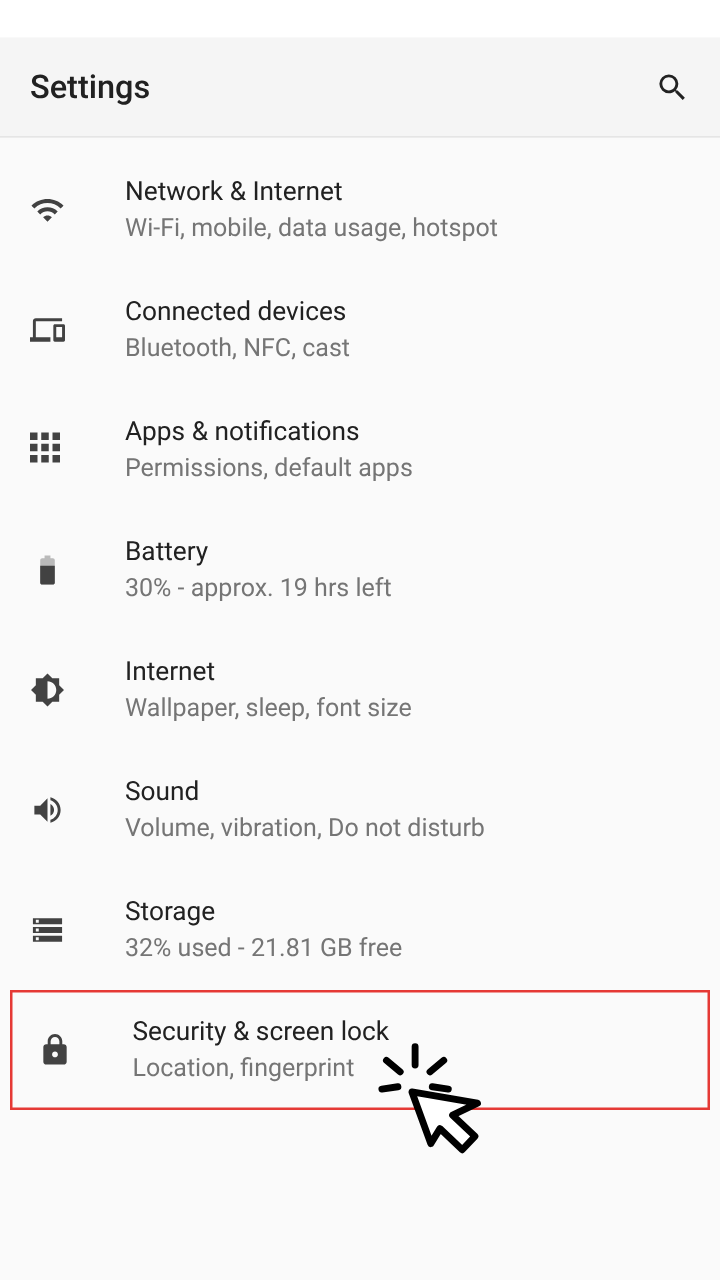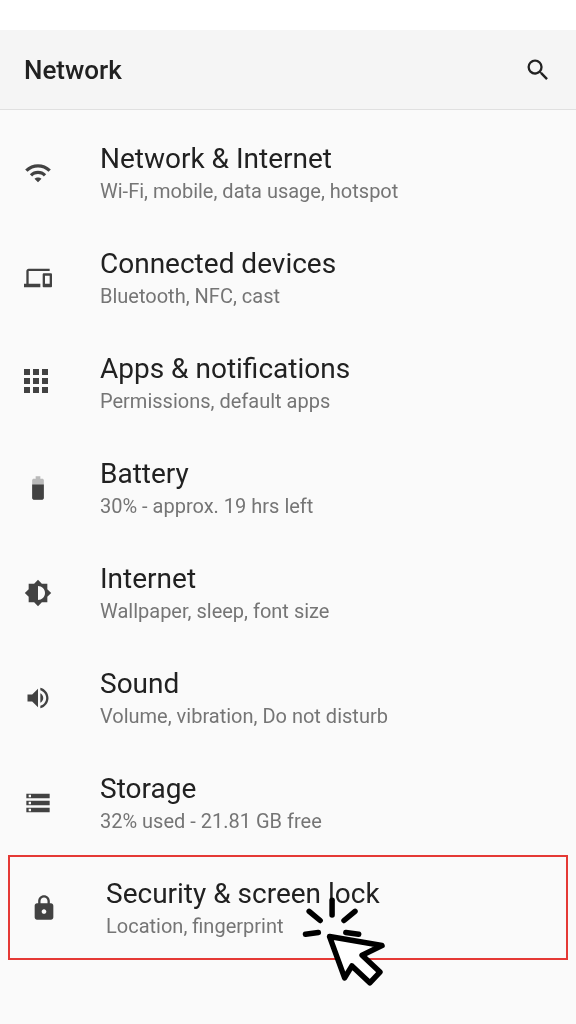--- a/index.html
+++ b/index.html
@@ -45,21 +45,21 @@
     align-items: center;
     justify-content: flex-start;
   }
   .icon-col svg, .icon-col .grid-icon {
     width: 28px; height: 28px;
   }
   .text-col {
     flex: 1;
   }
   .item-title {
-    font-size: 28px;
+    font-size: 21px;
     font-weight: 400;
     color: #212121;
     margin-bottom: 4px;
   }
   .item-sub {
     font-size: 20px;
     color: #757575;
   }
   .grid-icon {
     display: grid;
@@ -81,21 +81,21 @@
     height: 110px;
     pointer-events: none;
   }
 </style>
 </head>
 <body>
 
 <div class="topspace"></div>
 
 <div class="header">
-  <div class="header-title">Network</div>
+  <div class="header-title">Settings</div>
   <div class="search-btn">
     <svg viewBox="0 0 24 24">
       <path fill="#212121" d="M15.5 14h-.79l-.28-.27A6.471 6.471 0 0016 9.5 6.5 6.5 0 109.5 16c1.61 0 3.09-.59 4.23-1.57l.27.28v.79l5 4.99L20.49 19l-4.99-5zM9.5 14C7.01 14 5 11.99 5 9.5S7.01 5 9.5 5 14 7.01 14 9.5 11.99 14 9.5 14z"></path>
     </svg>
   </div>
 </div>
 
 <div class="list">
 
   <div class="item">

